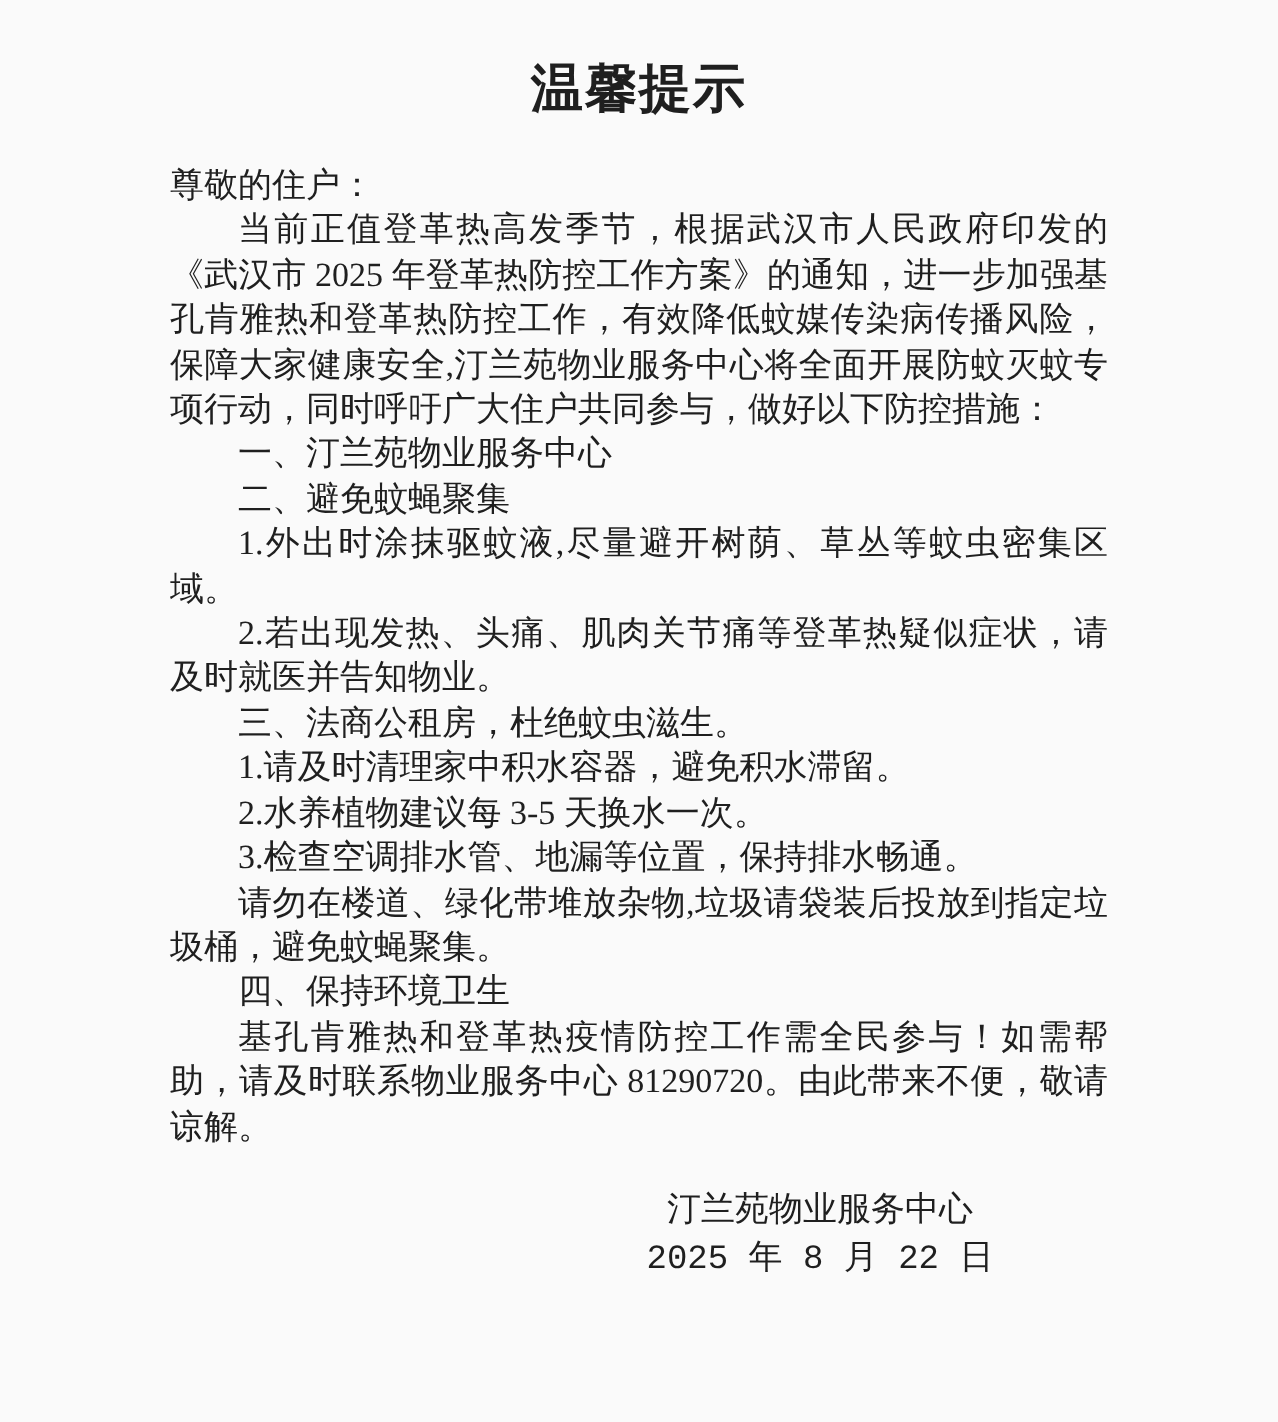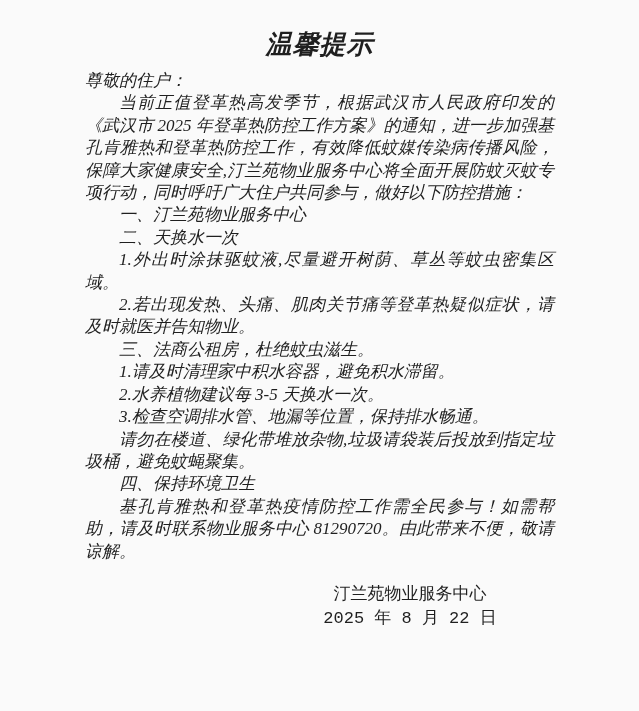--- a/index.html
+++ b/index.html
@@ -19,32 +19,30 @@
     position: absolute;
     left: 85px;
     top: 28px;
     width: 469px;
   }
   .title {
     font-size: 26px;
     line-height: 34px;
     font-weight: bold;
     text-align: center;
-    margin: 0 0 8px 0;
+    margin: 0 0 20px 0;
     letter-spacing: 1px;
-    font-style: italic;
   }
   .body-text p {
     margin: 0;
     font-size: 17px;
     line-height: 22.4px;
     text-align: justify;
     text-indent: 2em;
     word-break: break-all;
-    font-style: italic;
   }
   .body-text p.salutation {
     text-indent: 0;
   }
   .signature-block {
     margin-top: 20px;
     margin-left: 220px;
     width: 210px;
     text-align: center;
     font-size: 17px;
@@ -63,21 +61,21 @@
   <h1 class="title">温馨提示</h1>
 
   <div class="body-text">
     <p class="salutation">尊敬的住户：</p>
 
     <p>当前正值登革热高发季节，根据武汉市人民政府印发的《武汉市 2025 年登革热防控工作方案》的通知，进一步加强基孔肯雅热和登革热防控工作，有效降低蚊媒传染病传播风险，保障大家健康安全,汀兰苑物业服务中心将全面开展防蚊灭蚊专项行动，同时呼吁广大住户共同参与，做好以下防控措施：</p>
 
     <p>一、汀兰苑物业服务中心</p>
 
 
-    <p>二、天换水一次</p>
+    <p>二、避免蚊蝇聚集</p>
 
     <p>1.外出时涂抹驱蚊液,尽量避开树荫、草丛等蚊虫密集区域。</p>
 
     <p>2.若出现发热、头痛、肌肉关节痛等登革热疑似症状，请及时就医并告知物业。</p>
 
     <p>三、法商公租房，杜绝蚊虫滋生。</p>
 
     <p>1.请及时清理家中积水容器，避免积水滞留。</p>
 
     <p>2.水养植物建议每 3-5 天换水一次。</p>

